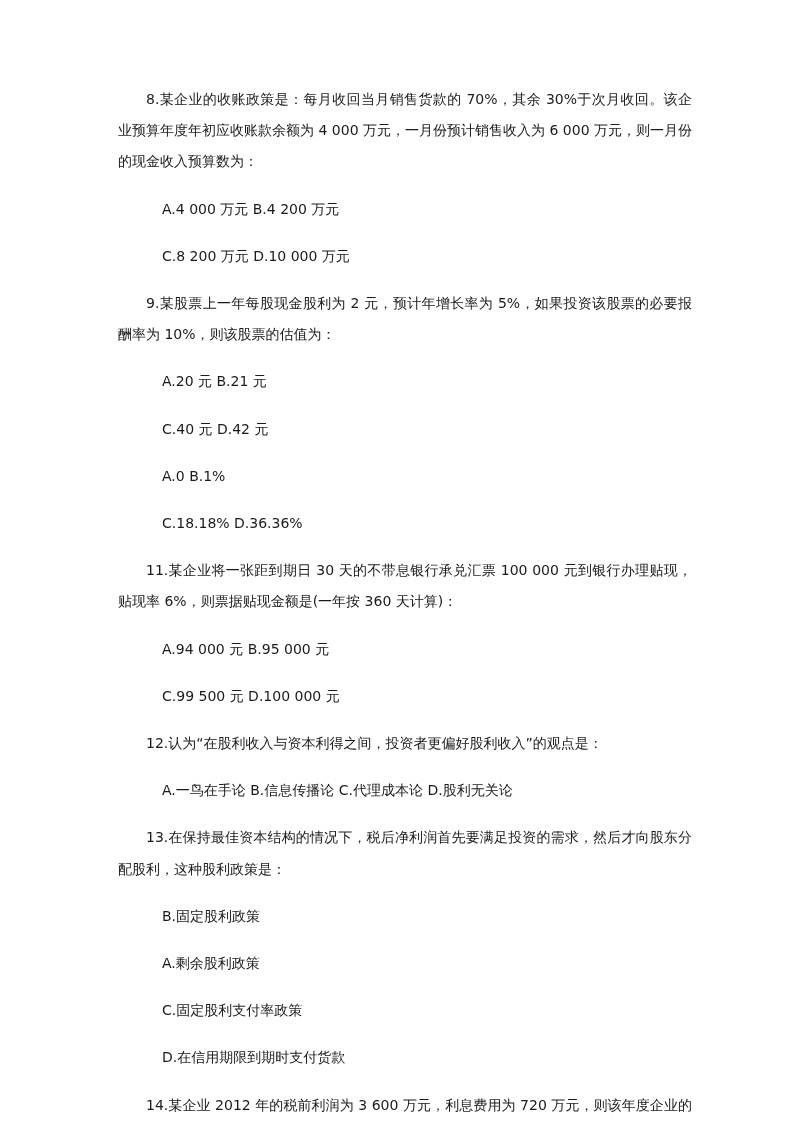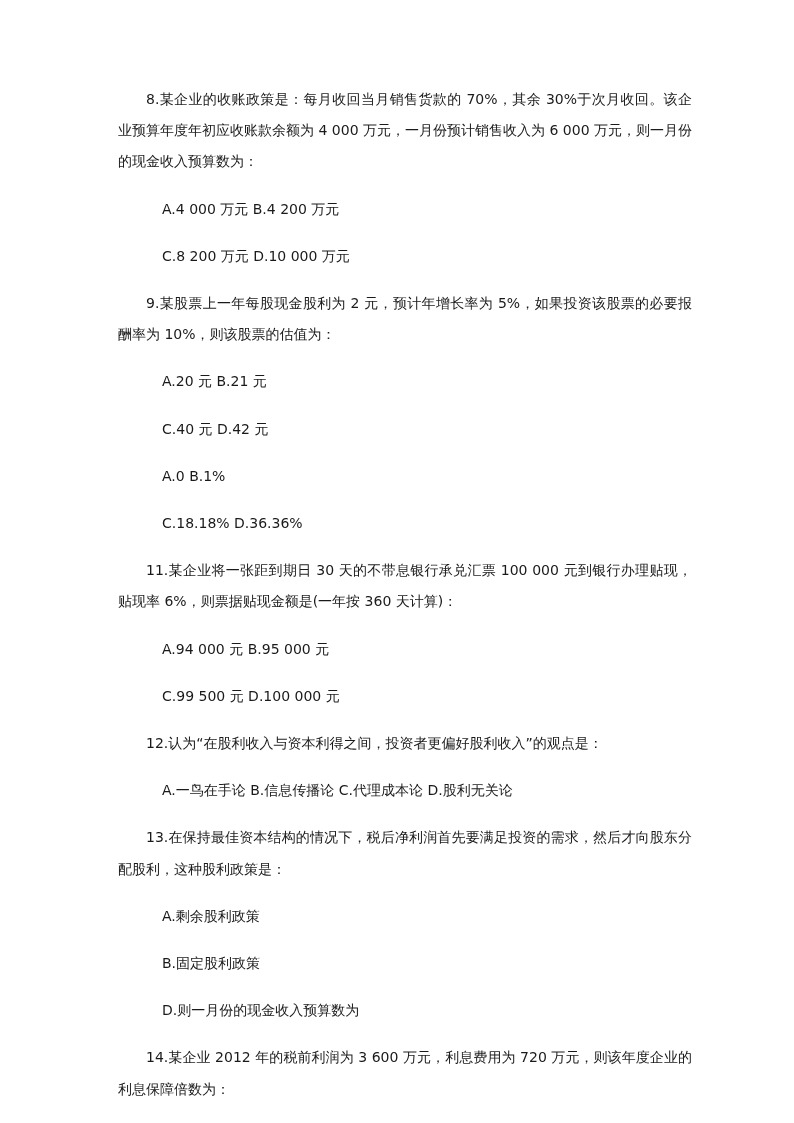--- a/index.html
+++ b/index.html
@@ -34,21 +34,22 @@
     <p class="q">11.某企业将一张距到期日 30 天的不带息银行承兑汇票 100 000 元到银行办理贴现，贴现率 6%，则票据贴现金额是(一年按 360 天计算)：</p>
     <p class="opt">A.94 000 元 B.95 000 元</p>
     <p class="opt">C.99 500 元 D.100 000 元</p>
   </div>
   <div>
     <p class="q">12.认为“在股利收入与资本利得之间，投资者更偏好股利收入”的观点是：</p>
     <p class="opt">A.一鸟在手论 B.信息传播论 C.代理成本论 D.股利无关论</p>
   </div>
   <div>
     <p class="q">13.在保持最佳资本结构的情况下，税后净利润首先要满足投资的需求，然后才向股东分配股利，这种股利政策是：</p>
+    <p class="opt">B.固定股利政策</p>
     <p class="opt">A.剩余股利政策</p>
-    <p class="opt">B.固定股利政策</p>
-    <p class="opt">D.则一月份的现金收入预算数为</p>
+    <p class="opt">C.固定股利支付率政策</p>
+    <p class="opt">D.在信用期限到期时支付货款</p>
   </div>
   <div>
     <p class="q">14.某企业 2012 年的税前利润为 3 600 万元，利息费用为 720 万元，则该年度企业的利息保障倍数为：</p>
     <p class="opt">A.1 B.4</p>
   </div>
 </div>
 
 </body></html>

